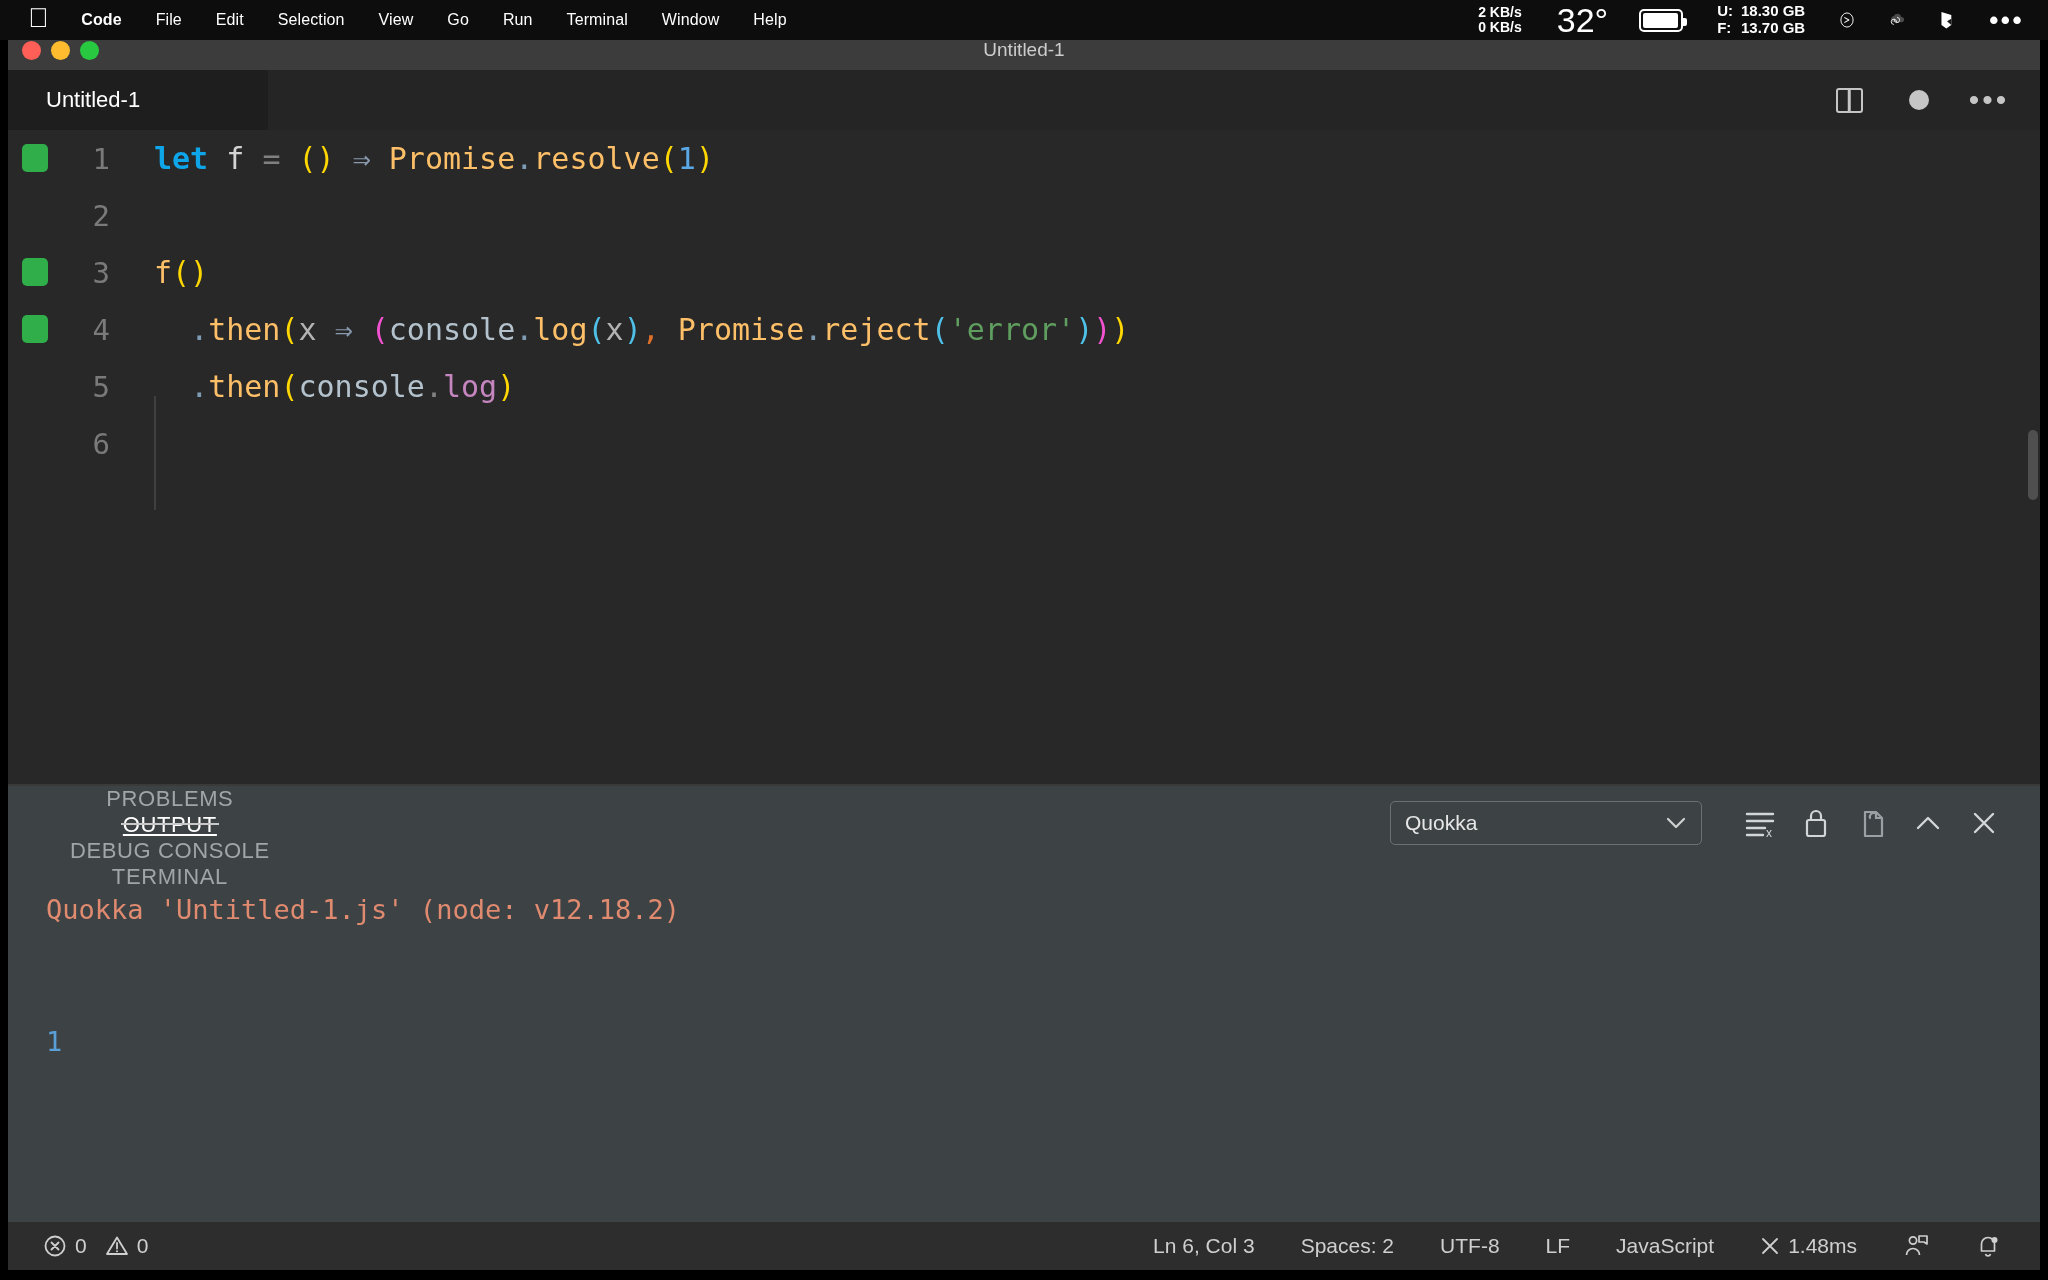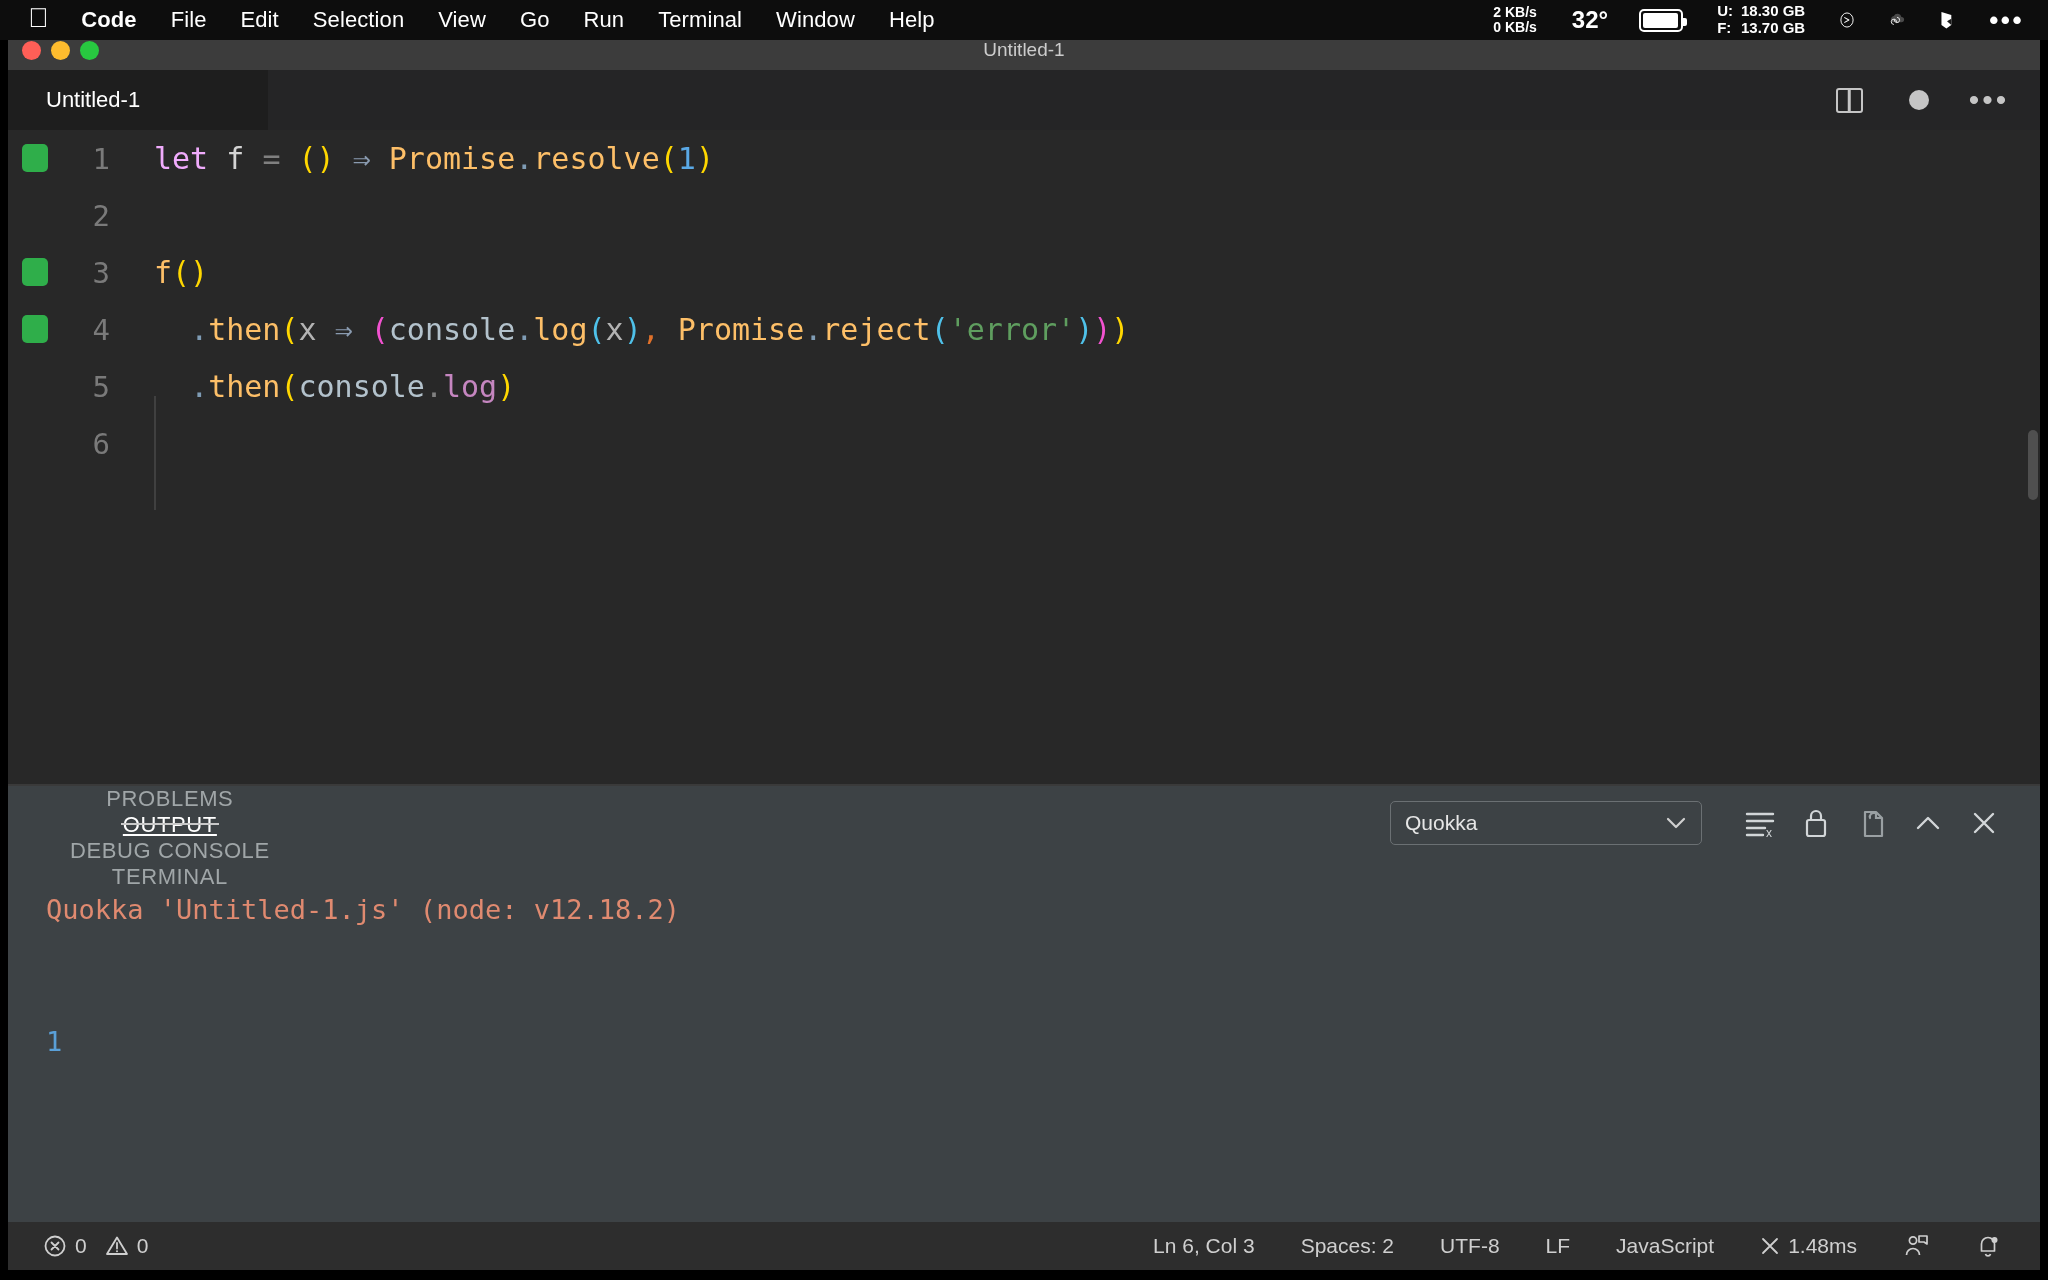--- a/index.html
+++ b/index.html
@@ -14,34 +14,34 @@
   #mac-menubar {
     position: absolute; top: 0; left: 0;
     width: 2048px; height: 40px;
     background: #0d0d0d;
     display: flex; align-items: center;
     color: #ffffff;
     font-size: 22px;
     z-index: 40;
   }
   #menu-left { display: flex; align-items: center; gap: 0px; padding-left: 22px; }
-  .menu-item { padding: 0 17px; white-space: nowrap; font-size: 22px; letter-spacing:.1px; }
+  .menu-item { padding: 0 17px; white-space: nowrap; font-size: 16px; letter-spacing:.1px; }
   .menu-item.bold { font-weight: 700; }
   #apple-logo {
     font-size: 27px; line-height: 1; padding: 0 16px 4px 6px; display:block;
   }
   #menu-right {
     margin-left: auto; display: flex; align-items: center; gap: 16px; padding-right: 18px;
   }
   .tray { display:flex; align-items:center; padding: 0 9px; }
   #net-speed {
     display:flex; flex-direction:column; line-height: 1.05;
     font-size: 14px; text-align: right; font-weight: 600;
   }
-  #temp-readout { font-size: 24px; font-weight: 700; padding: 0 6px 0 10px; }
+  #temp-readout { font-size: 34px; font-weight: 400; padding: 0 6px 0 10px; }
   #battery-icon {
     width: 44px; height: 23px; border: 2.5px solid #fff; border-radius: 5px;
     position: relative; display:block;
   }
   #battery-icon::after {
     content:""; position:absolute; right:-6px; top:7px;
     width:4px; height:8px; background:#fff; border-radius:0 2px 2px 0;
   }
   #battery-icon::before {
     content:""; position:absolute; left:2px; top:2px; bottom:2px; right:3px;
@@ -124,21 +124,21 @@
     width: 128px; text-align: right; padding-right: 26px;
     color:#7a7a7a; font-size: 29px; flex: 0 0 128px;
     font-family:"DejaVu Sans Mono", monospace;
   }
   .code-text { padding-left: 18px; }
   
   .indent-guide {
     position:absolute; left: 146px; top:0; bottom:0; width: 2px; background:#404040;
   }
   
-  .t-kw      { color:#f0abfc; }
+  .t-kw      { color:#0ea5e9;font-weight:bold; }
   .t-plain   { color:#d4d4d4; }
   .t-op      { color:#808080; }
   .t-arrow   { color:#8a9bb0; }
   .t-fn      { color:#fdbf68; }
   .t-num     { color:#5aa9e6; }
   .t-obj     { color:#b3c2cc; }
   .t-str     { color:#5f9e5f; }
   .t-var     { color:#b3b3b3; }
   .t-purple  { color:#c586c0; }
   .t-comma   { color:#e0712a; }

